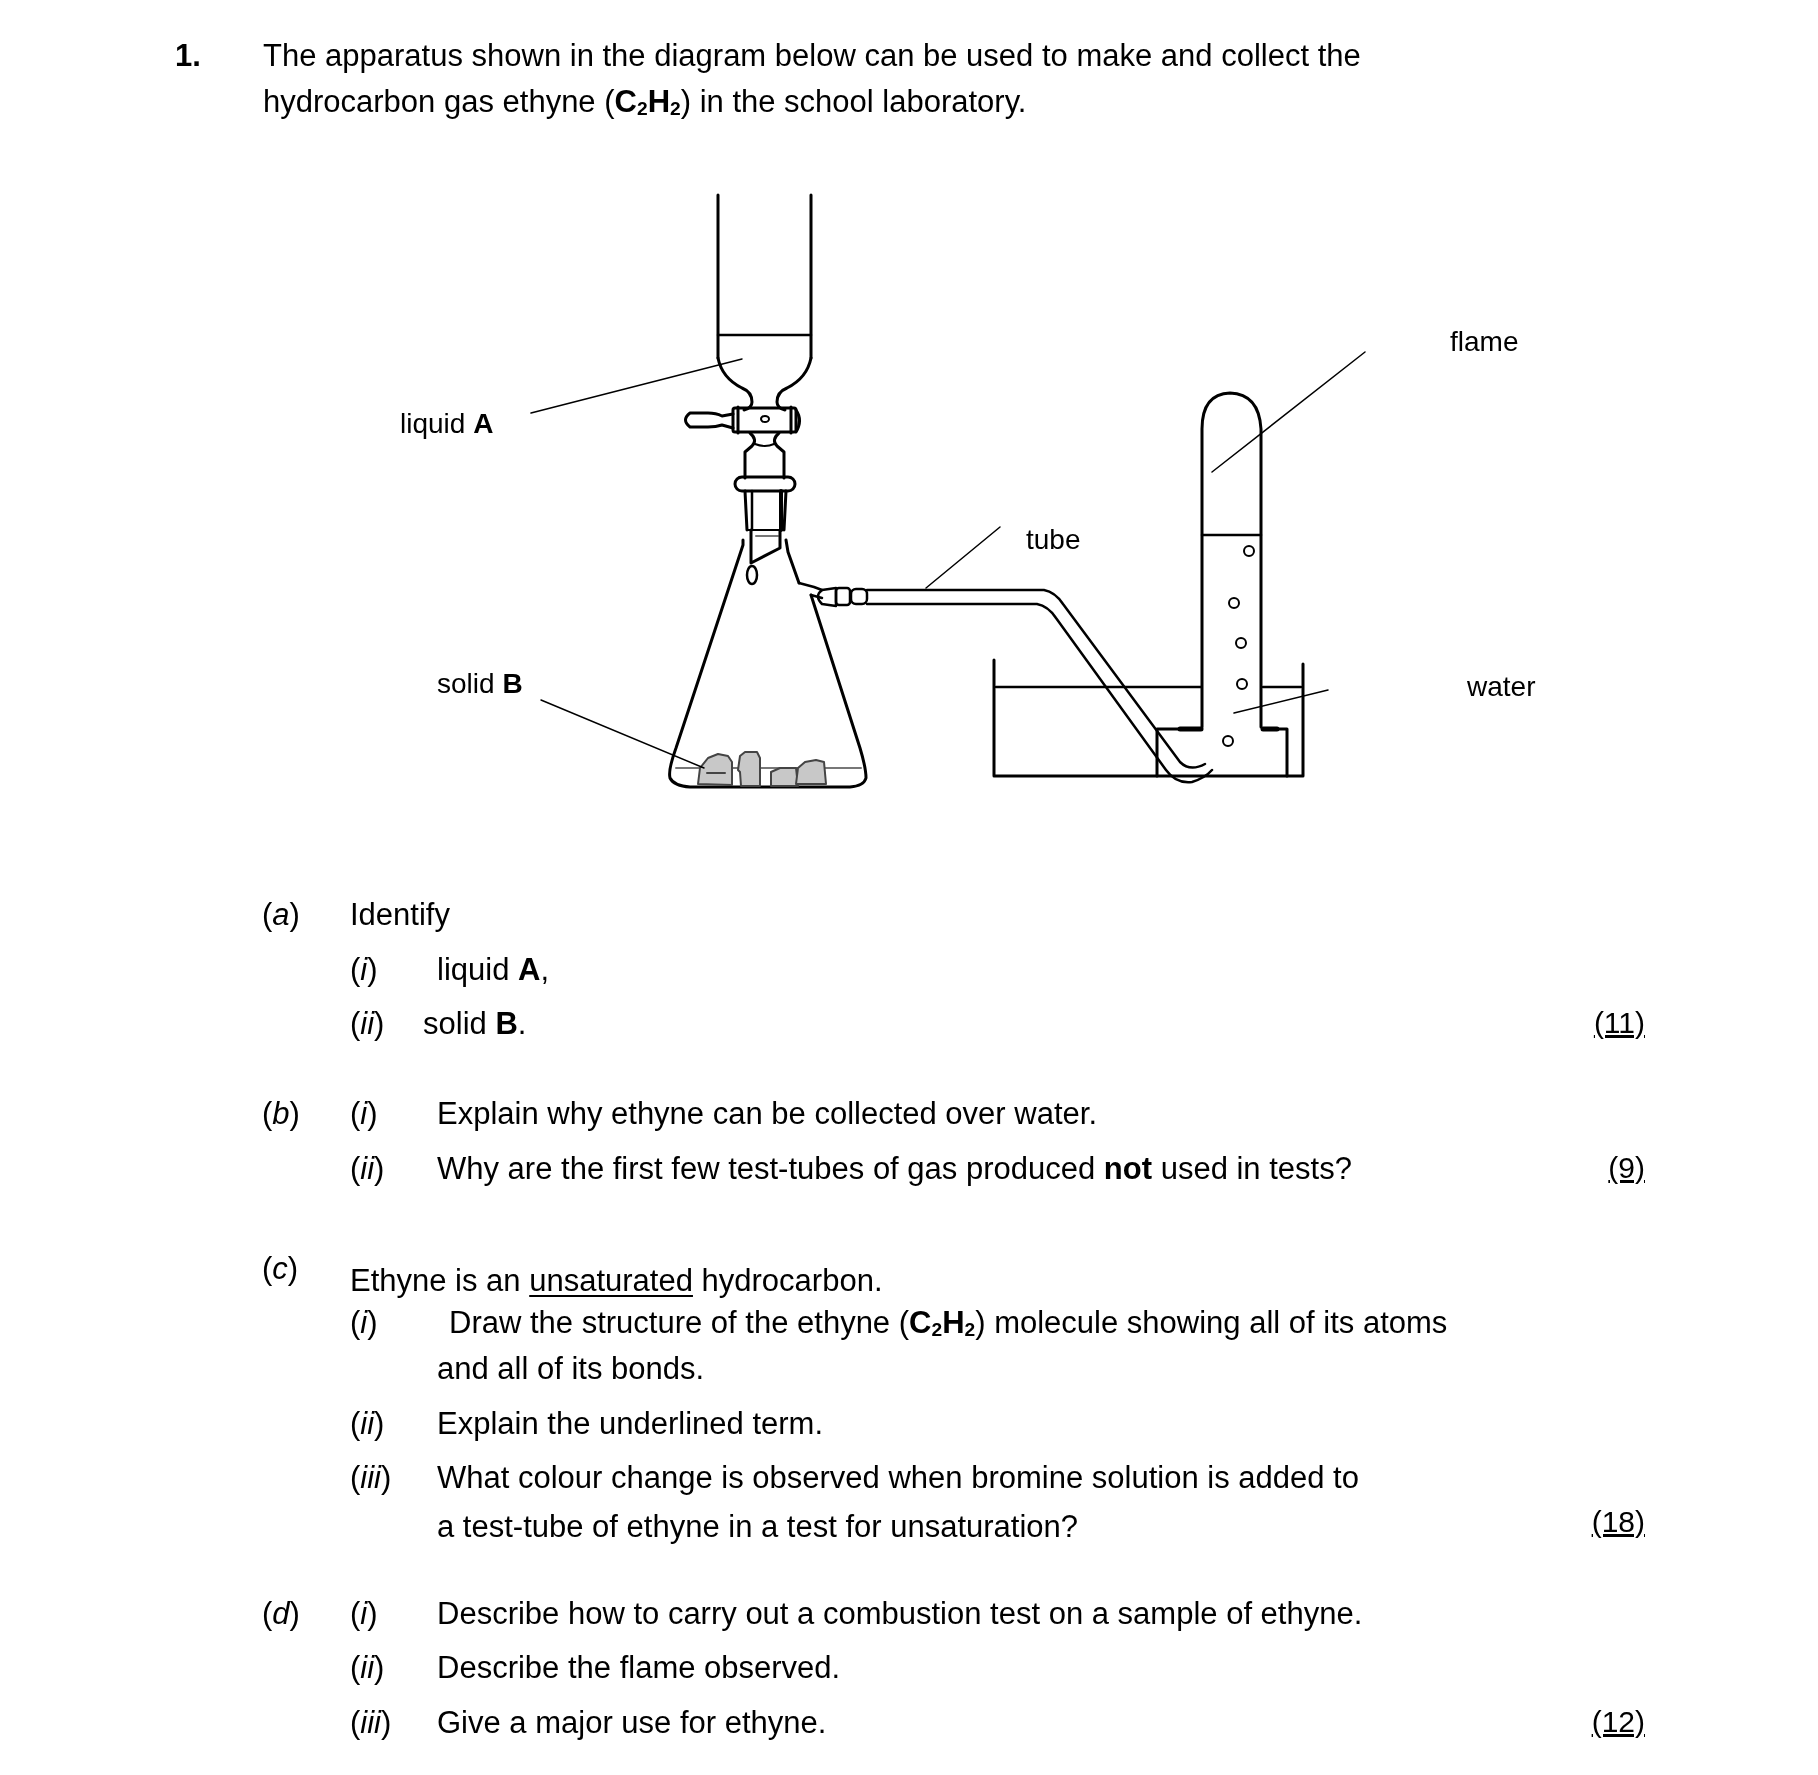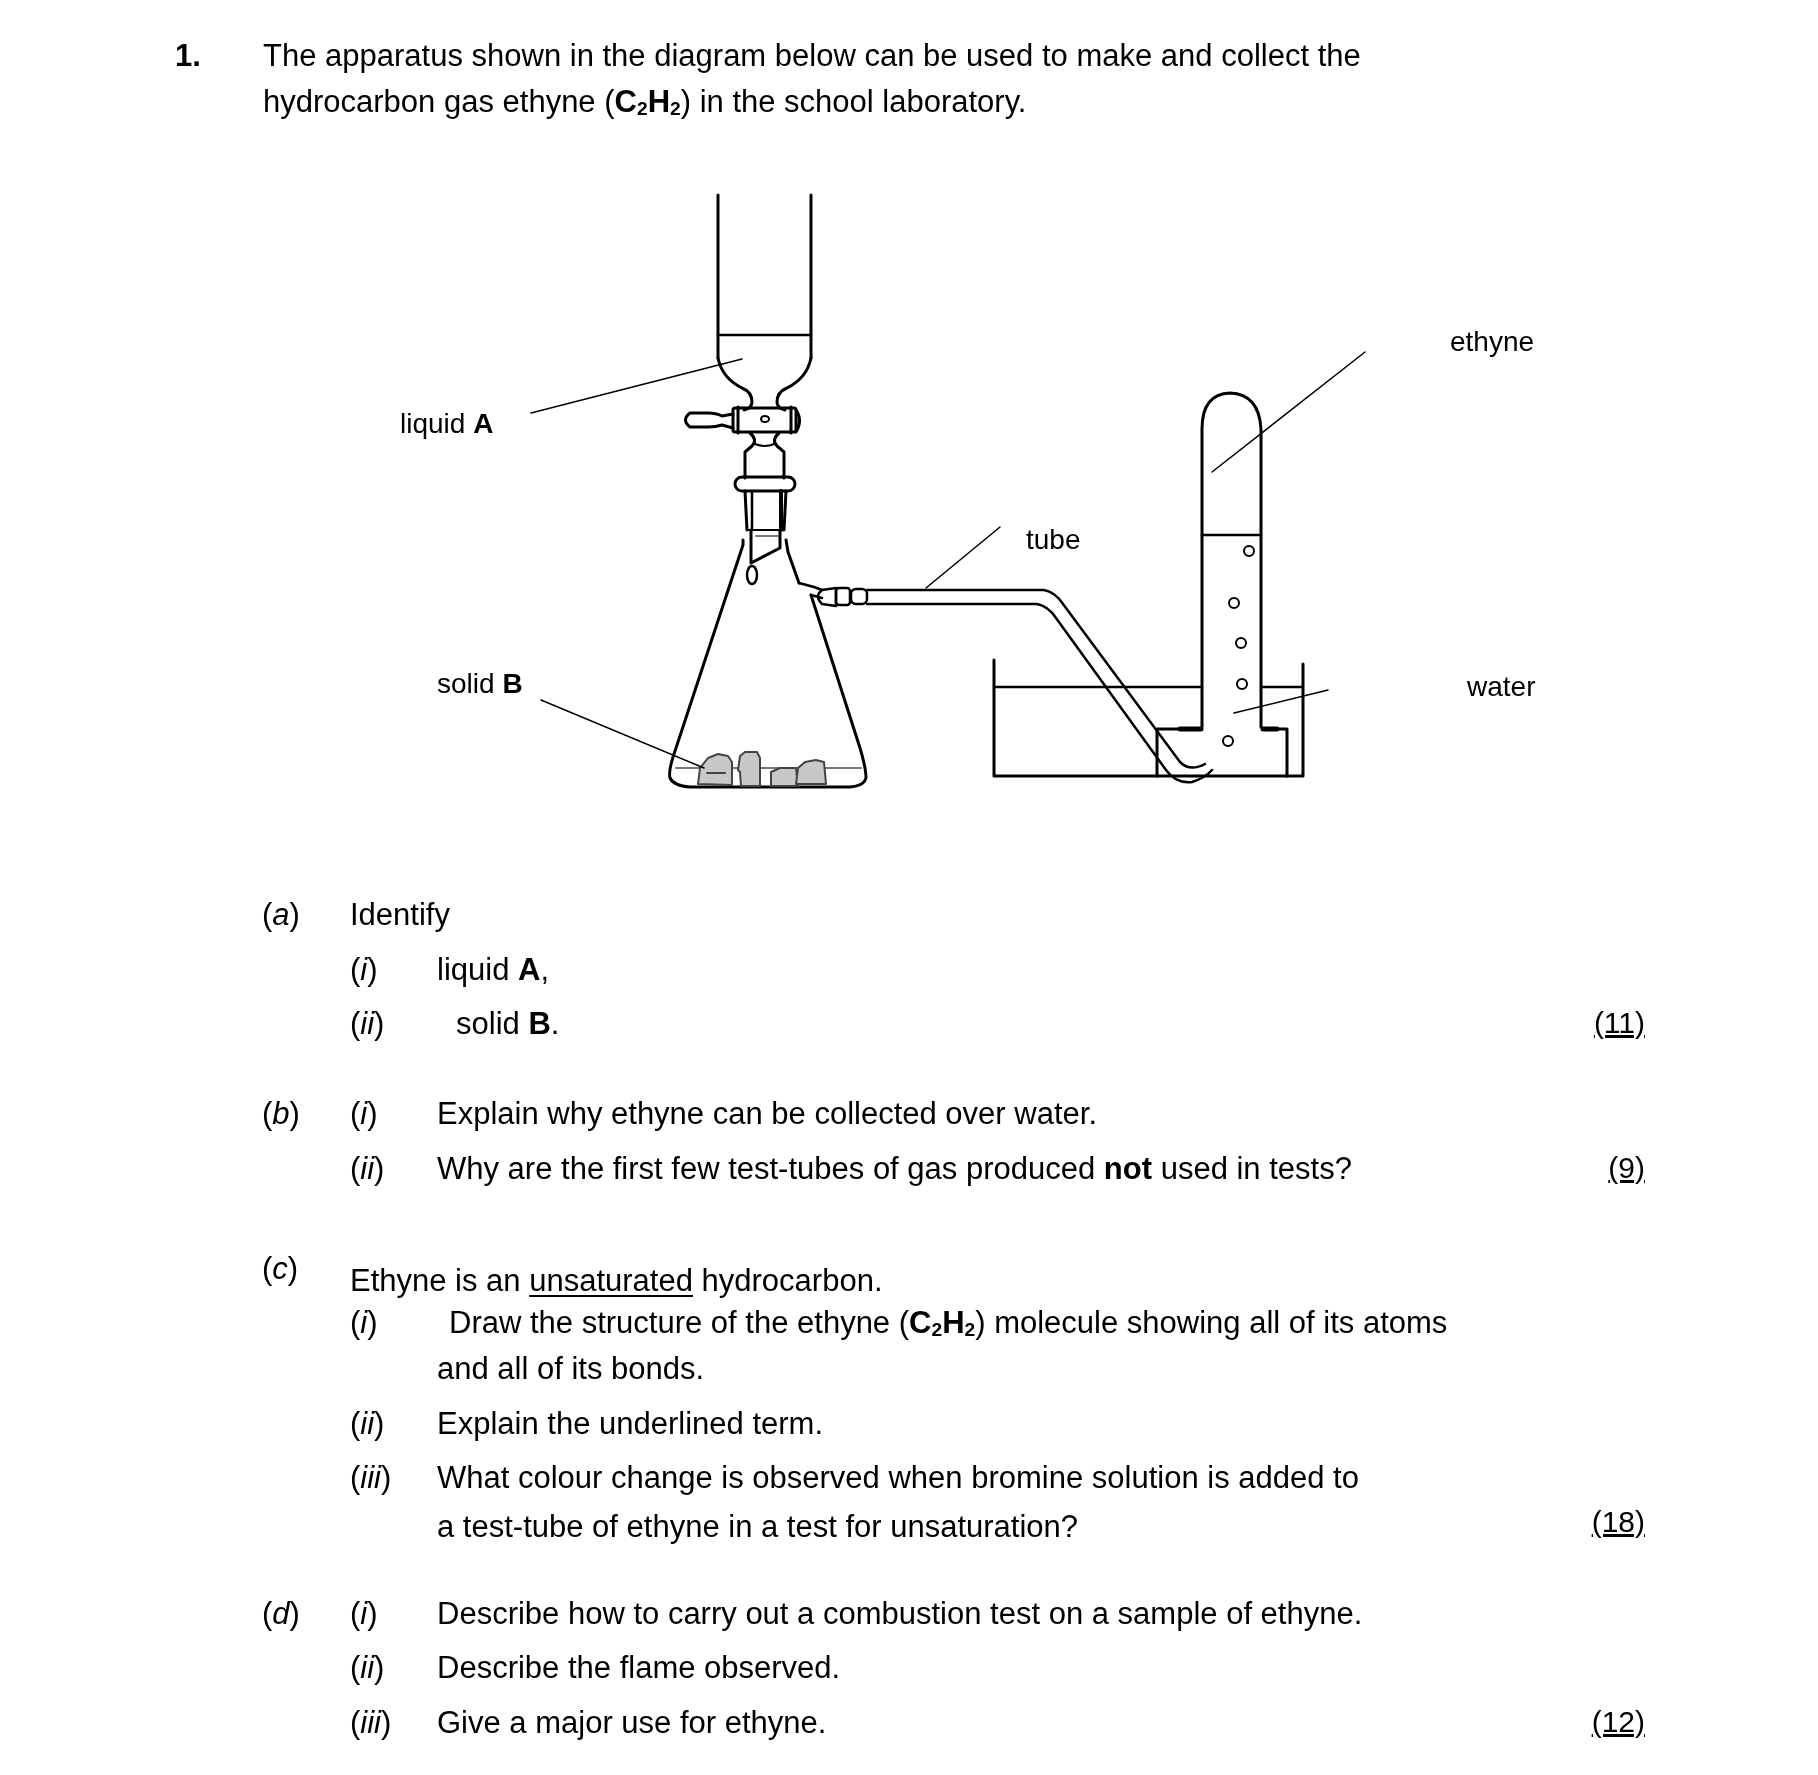--- a/index.html
+++ b/index.html
@@ -118,33 +118,33 @@
   </g>
 </svg>
 
 <div class="lbl" style="left:400px; top:410px;">
   <span>liquid </span><span class="b">A</span>
 </div>
 <div class="lbl" style="left:437px; top:670px;">
   <span>solid </span><span class="b">B</span>
 </div>
 <div class="lbl" style="left:1026px; top:510px;margin-top:16px;">tube</div>
-<div class="lbl" style="left:1450px; top:328px;">ethyne</div>
+<div class="lbl" style="left:1450px; top:328px;">flame</div>
 <div class="lbl" style="left:1467px; top:673px;">water</div>
 
 <div class="t" style="left:262px; top:899px;">(<span class="i">a</span>)</div>
 <div class="t" style="left:350px; top:899px;">Identify</div>
 
 <div class="t" style="left:350px; top:954px;">(<span class="i">i</span>)</div>
 <div class="t" style="left:437px; top:954px;">
   <span>liquid </span><span class="b">A</span><span>,</span>
 </div>
 
 <div class="t" style="left:350px; top:1008px;">(<span class="i">ii</span>)</div>
-<div class="t" style="left:456px; top:1008px;">
+<div class="t" style="left:423px; top:1008px;">
   <span>solid </span><span class="b">B</span><span>.</span>
 </div>
 <div class="mark" style="top:1008px;">(11)</div>
 
 <div class="t" style="left:262px; top:1098px;">(<span class="i">b</span>)</div>
 <div class="t" style="left:350px; top:1098px;">(<span class="i">i</span>)</div>
 <div class="t" style="left:437px; top:1098px;">Explain why ethyne can be collected over water.</div>
 
 <div class="t" style="left:350px; top:1153px;">(<span class="i">ii</span>)</div>
 <div class="t" style="left:437px; top:1153px;">

